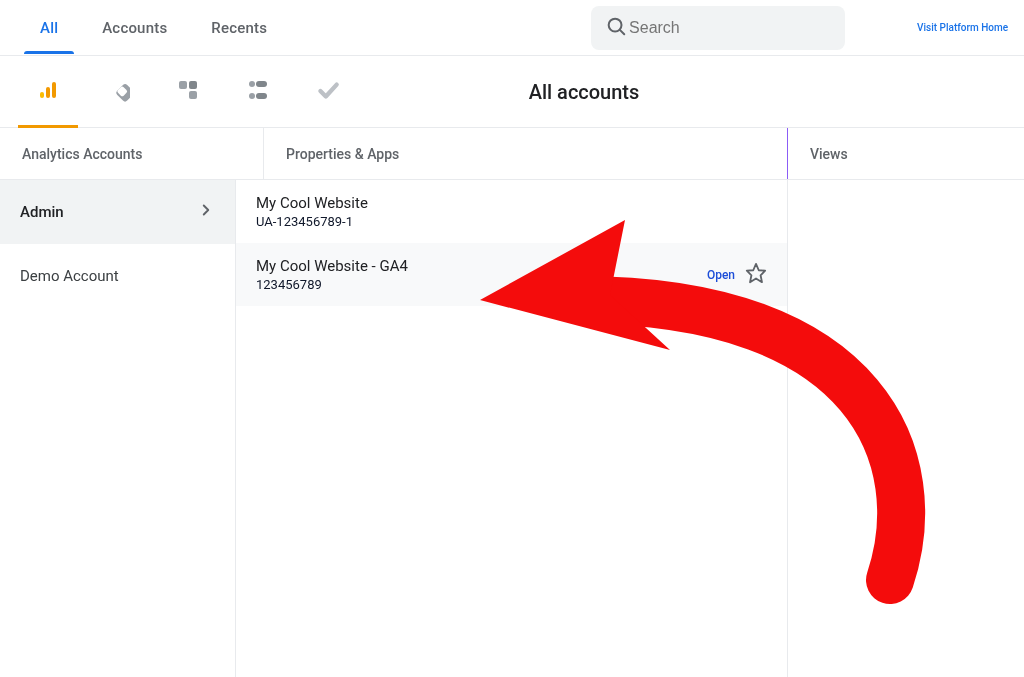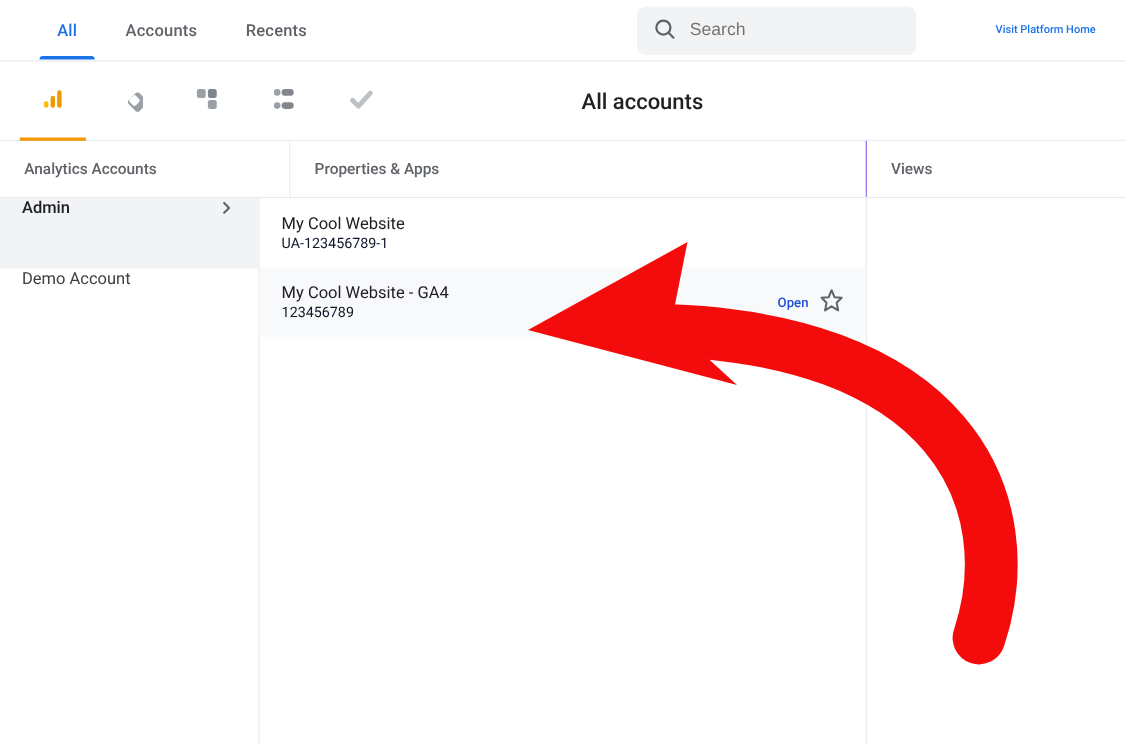--- a/index.html
+++ b/index.html
@@ -13,21 +13,21 @@
     height: 677px;
     overflow: hidden;
     position: relative;
   }
   
   .topbar {
     display: flex;
     align-items: center;
     height: 56px;
     border-bottom: 1px solid #e8eaed;
-    padding: 0 20px;
+    padding: 0 8px;
   }
   .top-tabs {
     display: flex;
     gap: 36px;
     padding-left: 28px;
   }
   .top-tab {
     font-size: 15px;
     color: #5f6368;
     font-weight: 500;
@@ -51,21 +51,21 @@
   }
   .search-wrap {
     margin-left: auto;
     width: 254px;
     height: 44px;
     background: #f1f3f4;
     border-radius: 8px;
     display: flex;
     align-items: center;
     padding: 0 14px;
-    gap: 10px;
+    gap: 0;
   }
   .search-wrap input {
     border: 0;
     background: transparent;
     outline: none;
     font-size: 16px;
     color: #5f6368;
     width: 100%;
   }
   .platform-link {
@@ -134,20 +134,21 @@
   .cols-body {
     display: flex;
     height: calc(677px - 56px - 72px - 52px);
   }
   .body-accounts { width: 236px; border-right: 1px solid #e8eaed; }
   .body-props    { flex: 1; border-right: 1px solid #e8eaed; position: relative; }
   .body-views    { width: 236px; }
   .acct-item {
     height: 64px;
     display: flex;
+    align-items: center;
     padding: 0 20px;
     font-size: 15px;
     color: #3c4043;
     justify-content: space-between;
     cursor: pointer;
   }
   .acct-item.selected { background: #f1f3f4; font-weight: 500; color:#202124; }
   .chev { color:#5f6368; }
   .prop-item {
     padding: 14px 20px;

